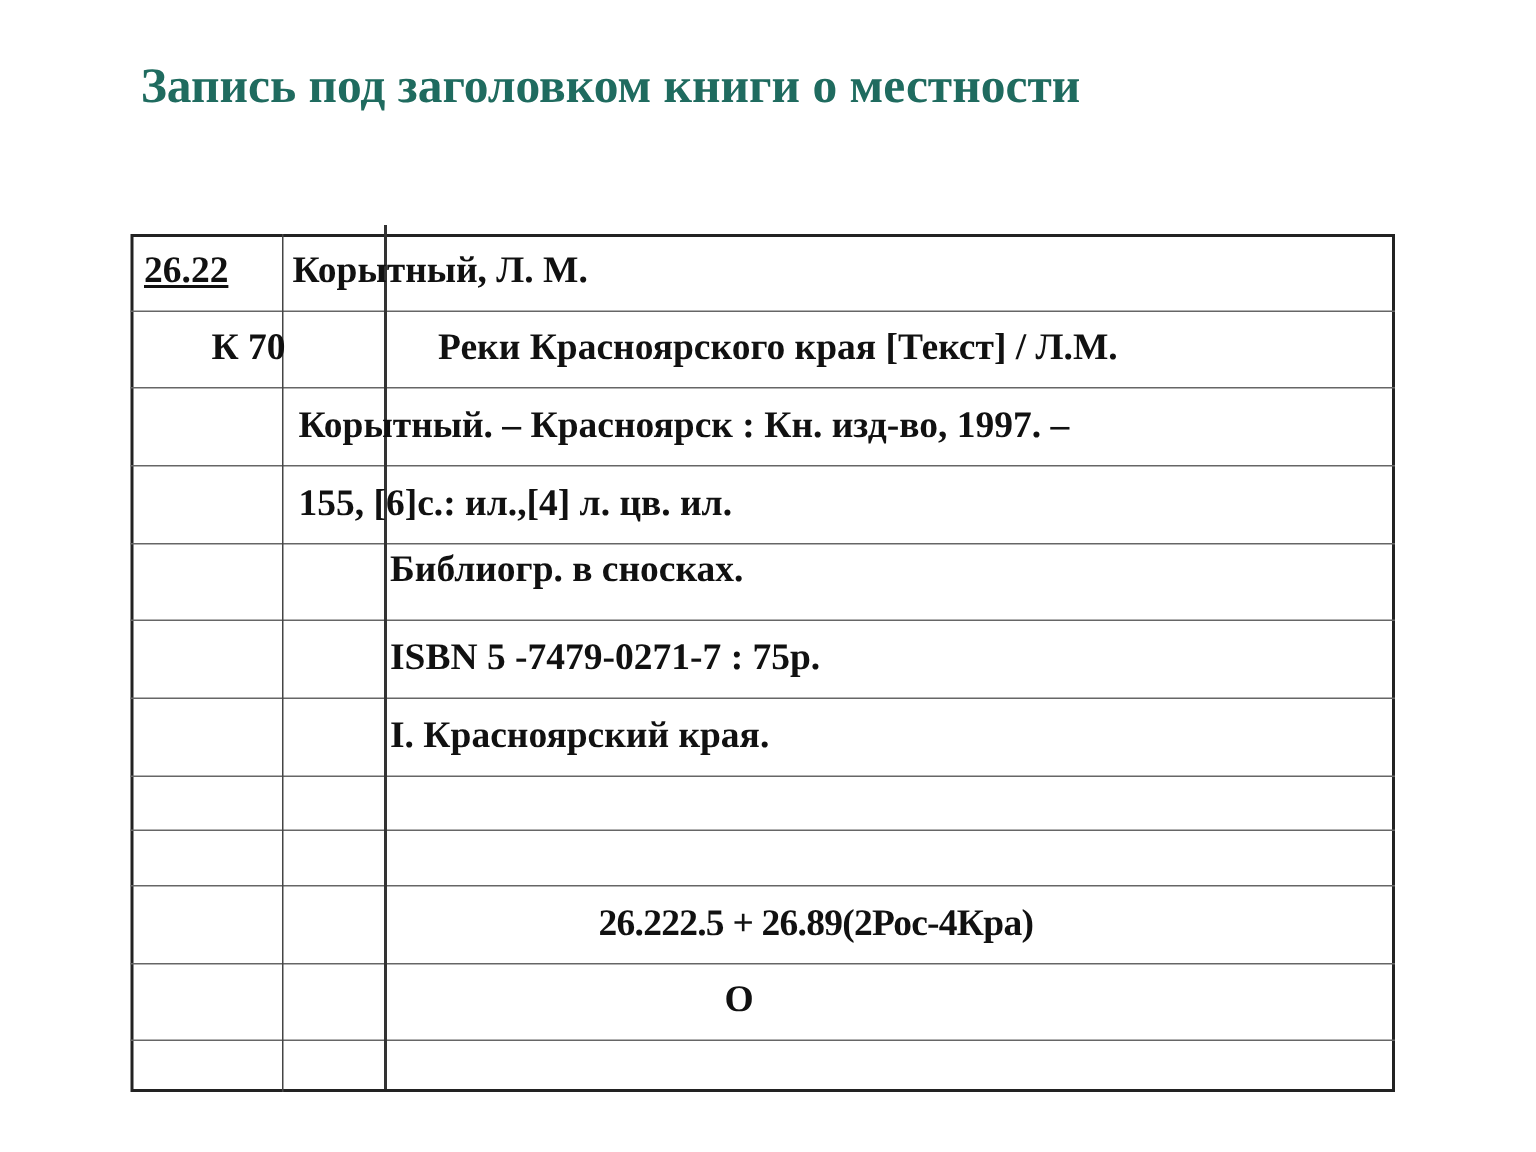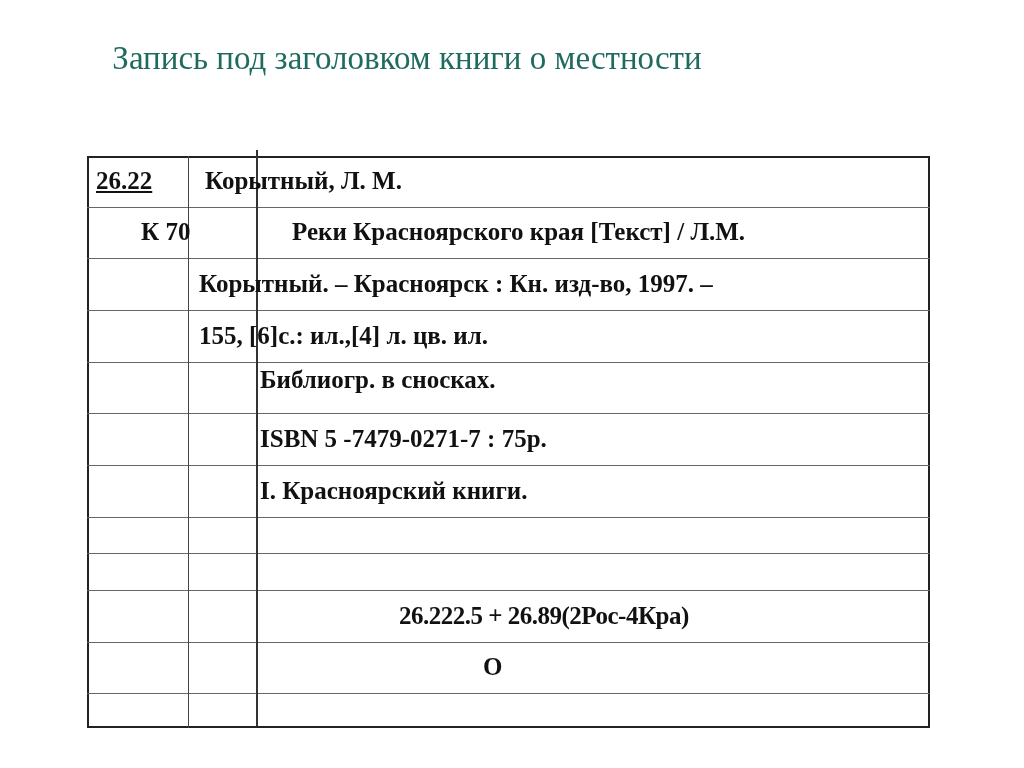--- a/index.html
+++ b/index.html
@@ -1,17 +1,17 @@
 <!DOCTYPE html>
 <html><head>
 <meta charset="utf-8">
 <style>
   html, body { margin:0; padding:0; background:#ffffff; }
   body { width:1024px; height:768px; position:relative; overflow:hidden; font-family:"Liberation Serif", serif; }
-  .title { position:absolute; left:0; top:40px; width:814px; text-align:center; color:#1f6b5f; font-weight:normal; font-size:33px; font-family:"Liberation Serif", serif; }
+  .title { position:absolute; left:0; top:40px; width:814px; text-align:center; color:#1f6b5f; font-weight:bold; font-size:33px; font-family:"Liberation Serif", serif; }
   .card { position:absolute; left:87px; top:156px; width:843px; height:572px; border:2px solid #222; box-sizing:border-box; }
   .hline { position:absolute; left:87px; width:843px; height:0; border-top:1.5px solid #666; }
   .vline { position:absolute; width:0; border-left:1.5px solid #444; }
   .txt { position:absolute; font-weight:bold; font-size:25px; color:#111; white-space:nowrap; font-family:"Liberation Serif", serif; }
   .narrow { letter-spacing:-0.5px; }
 </style>
 </head>
 <body>
 
 <div class="title">Запись под заголовком книги о местности</div>
@@ -29,21 +29,21 @@
 <div class="hline" style="top:590px"></div>
 <div class="hline" style="top:642px"></div>
 <div class="hline" style="top:693px"></div>
 
 <div class="vline" style="left:188px; top:156px; height:572px;"></div>
 <div class="vline" style="left:256px; top:150px; height:576px; border-left:2px solid #333;"></div>
 
 <div class="txt" style="left:96px; top:167px;text-decoration:underline;">26.22</div>
 <div class="txt" style="left:112px; top:218px;margin-left:29px;">К 70</div>
 
-<div class="txt" style="left:205px; top:167px;">Корытный, Л. М.</div>
+<div class="txt" style="left:195px; top:167px;">Корытный, Л. М.</div>
 <div class="txt" style="left:260px; top:218px;margin-left:32px;">Реки Красноярского края  [Текст] / Л.М.</div>
 <div class="txt" style="left:199px; top:270px;">Корытный. – Красноярск : Кн. изд-во, 1997. –</div>
 <div class="txt" style="left:199px; top:322px;">155, [6]с.: ил.,[4] л. цв. ил.</div>
 <div class="txt" style="left:260px; top:366px;">Библиогр. в сносках.</div>
 <div class="txt" style="left:260px; top:425px;">ISBN 5 -7479-0271-7 : 75р.</div>
-<div class="txt" style="left:260px; top:477px;">I. Красноярский книги.</div>
+<div class="txt" style="left:260px; top:477px;">I. Красноярский края.</div>
 <div class="txt narrow" style="left:399px; top:602px;text-align:right;">26.222.5 + 26.89(2Рос-4Кра)</div>
 <div class="txt" style="left:483px; top:653px;">О</div>
 
 </body></html>

